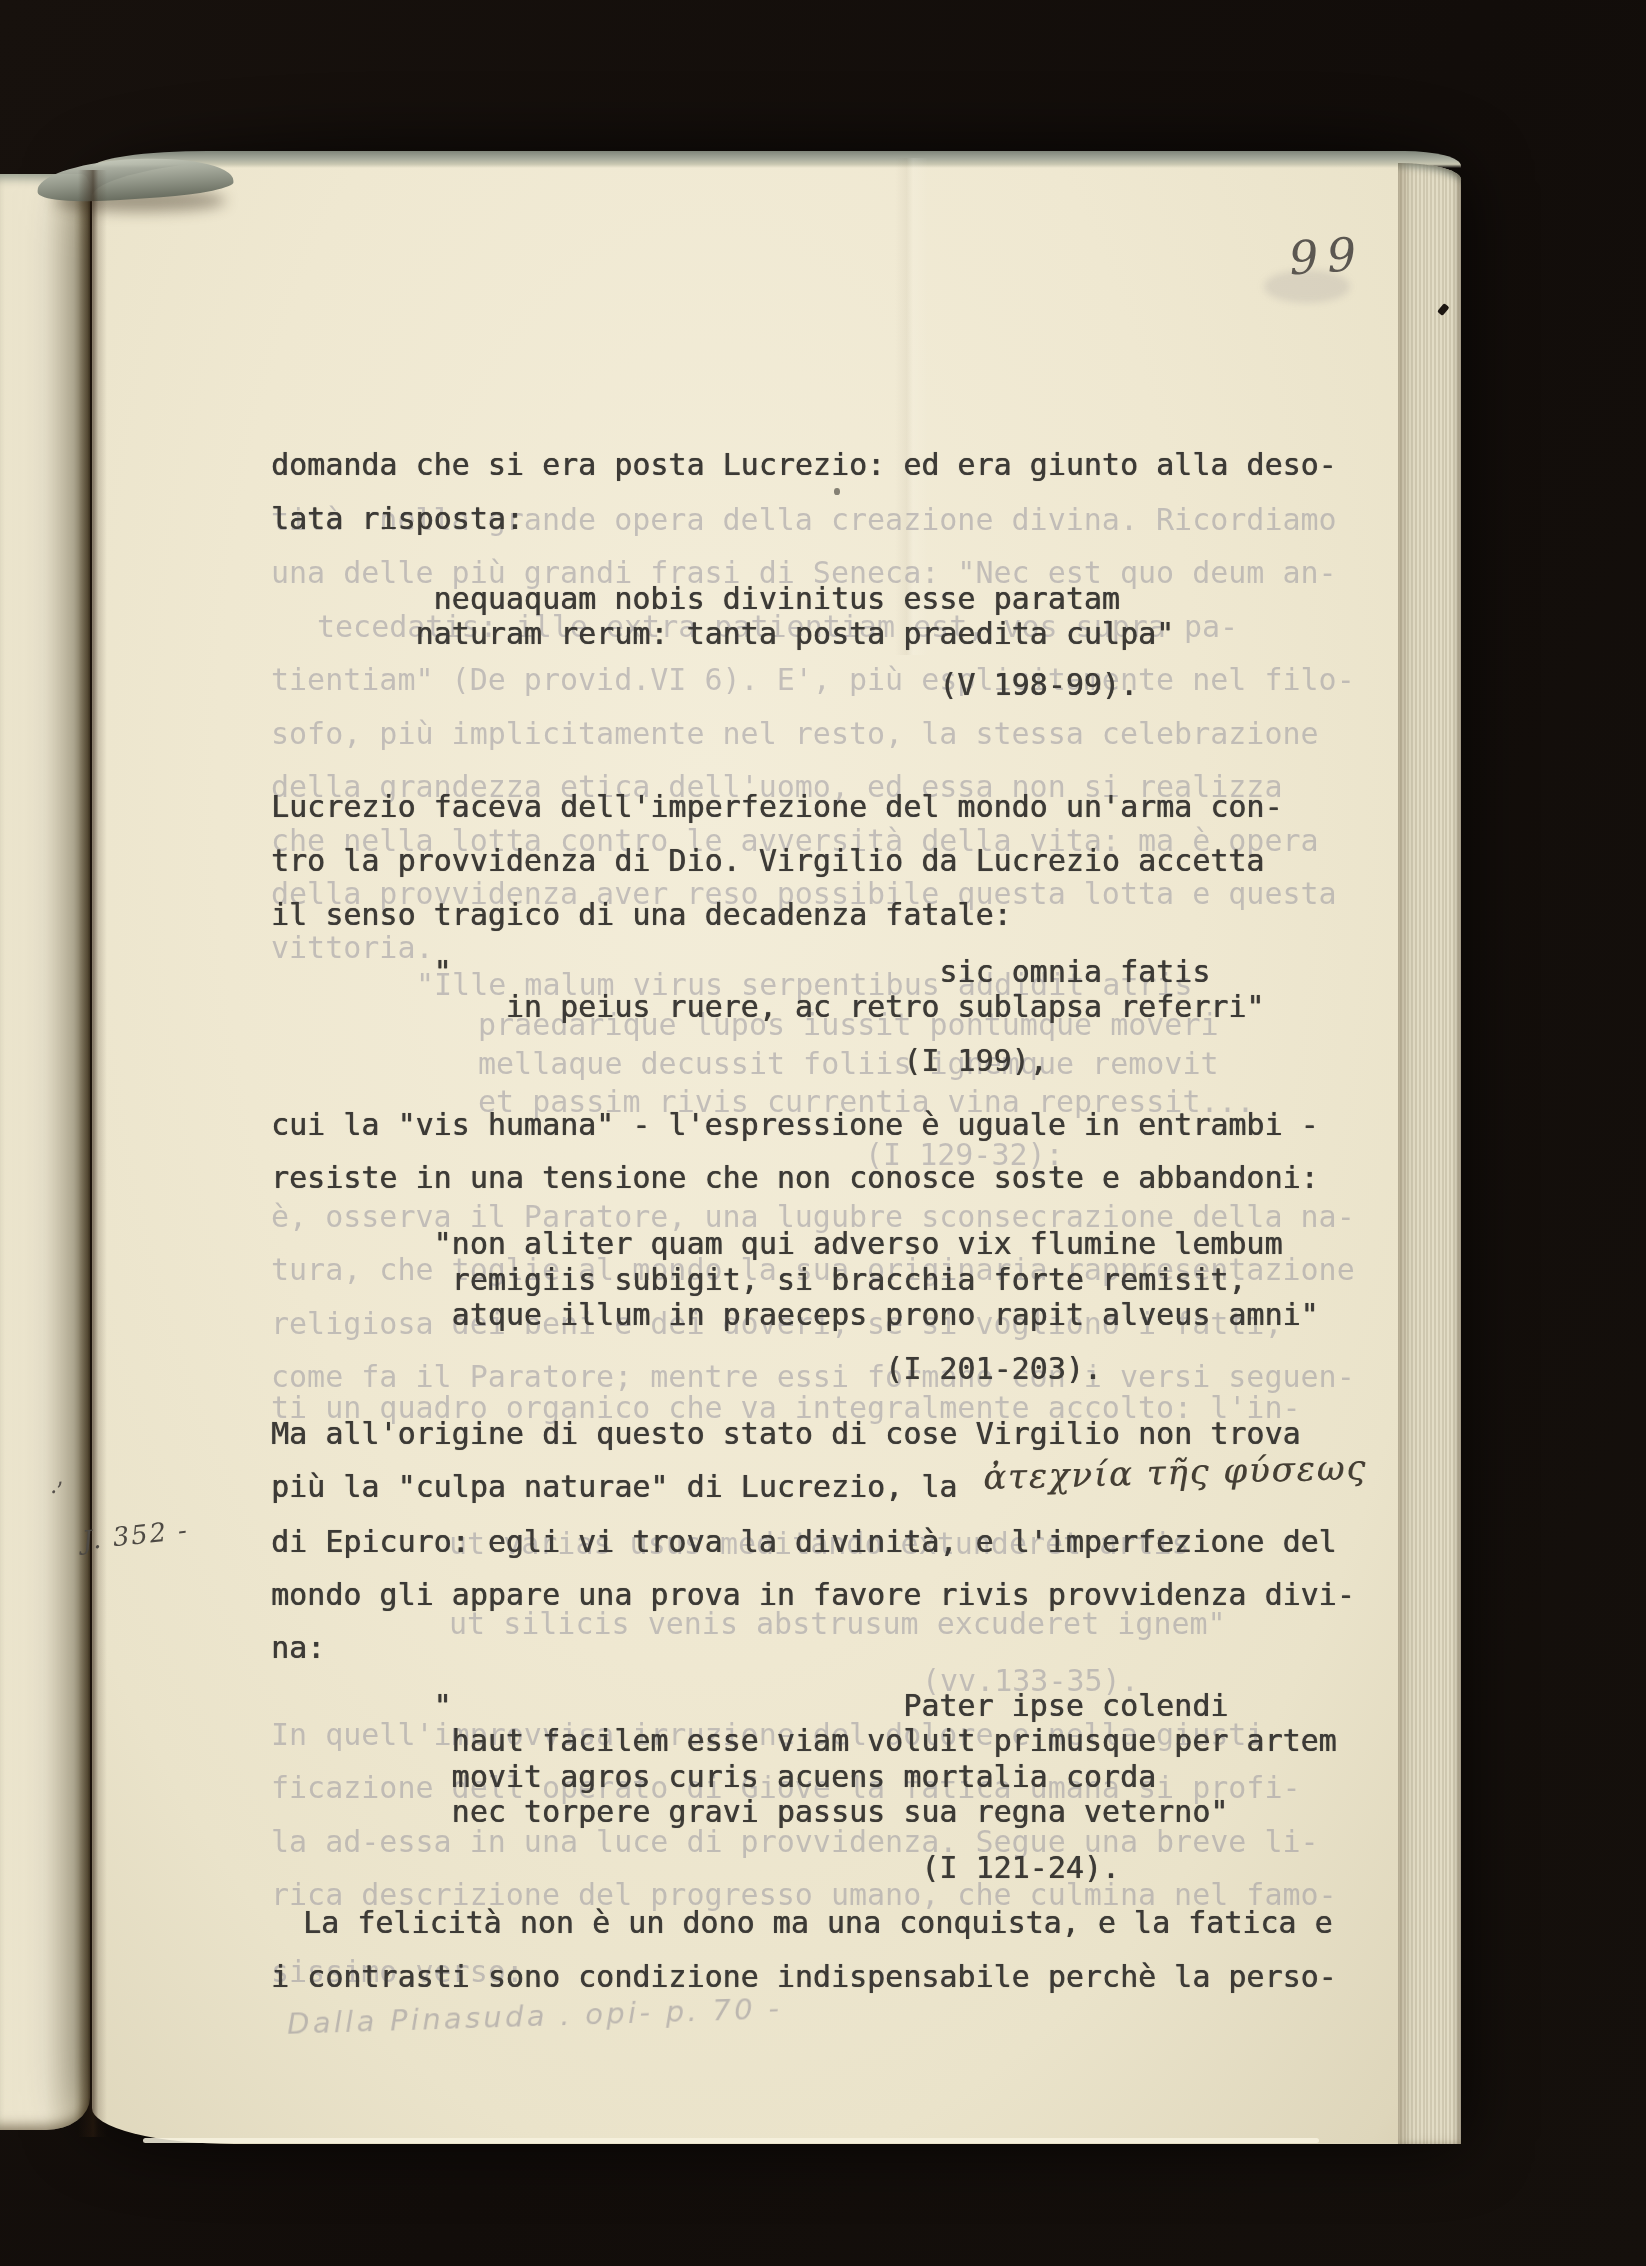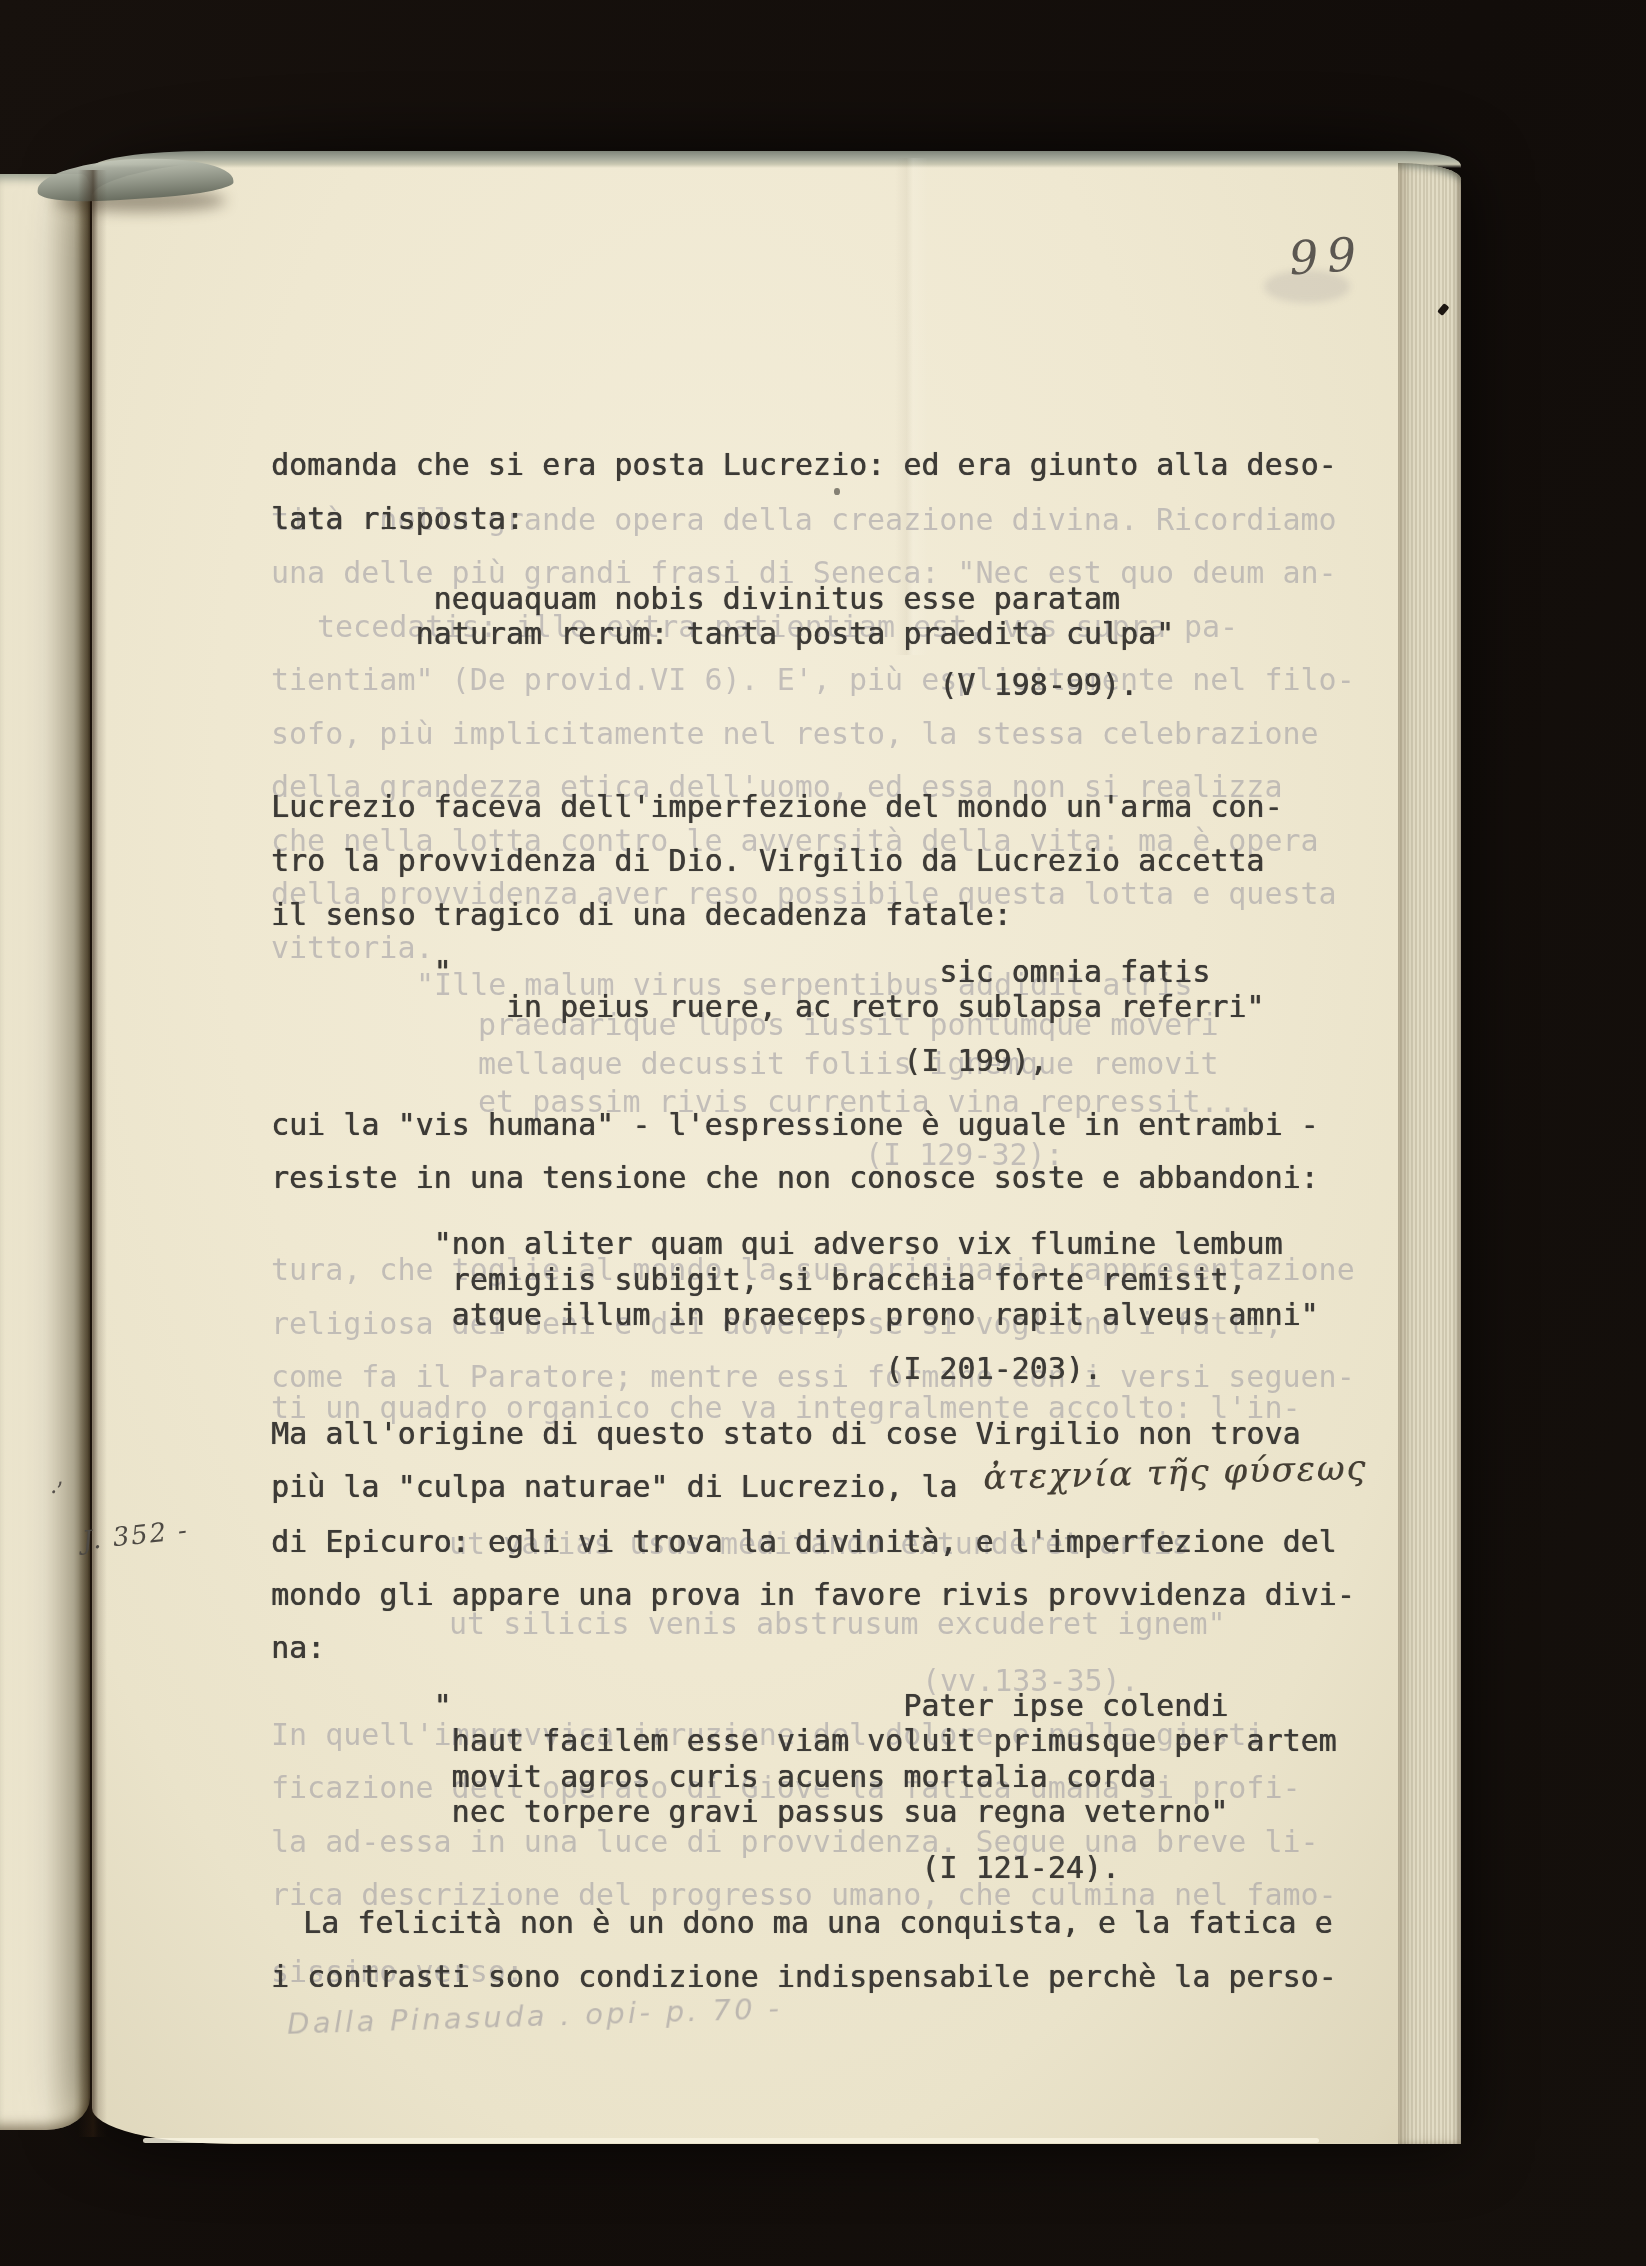--- a/index.html
+++ b/index.html
@@ -87,20 +87,21 @@
       <div class="bline" style="top: 718px; left: 271px;">sofo, più implicitamente nel resto, la stessa celebrazione</div>
       <div class="bline" style="top: 771px; left: 271px;">della grandezza etica dell'uomo, ed essa non si realizza</div>
       <div class="bline" style="top: 825px; left: 271px;">che nella lotta contro le avversità della vita: ma è opera</div>
       <div class="bline" style="top: 878px; left: 271px;">della provvidenza aver reso possibile questa lotta e questa</div>
       <div class="bline" style="top: 932px; left: 271px;">vittoria.</div>
       <div class="bline" style="top: 969px; left: 416px;">"Ille malum virus serpentibus addidit atris</div>
       <div class="bline" style="top: 1009px; left: 478px;">praedarique lupos iussit pontumque moveri</div>
       <div class="bline" style="top: 1048px; left: 478px;">mellaque decussit foliis ignemque removit</div>
       <div class="bline" style="top: 1086px; left: 478px;">et passim rivis currentia vina repressit...</div>
       <div class="bline" style="top: 1139px; left: 865px;">(I 129-32):</div>
+      <div class="bline" style="top: 1201px; left: 271px;">è, osserva il Paratore, una lugubre sconsecrazione della na-</div>
       <div class="bline" style="top: 1254px; left: 271px;">tura, che toglie al mondo la sua originaria rappresentazione</div>
       <div class="bline" style="top: 1308px; left: 271px;">religiosa dei beni e dei doveri, se si vogliono i fatti,</div>
       <div class="bline" style="top: 1361px; left: 271px;">come fa il Paratore; mentre essi formano con i versi seguen-</div>
       <div class="bline" style="top: 1392px; left: 271px;">ti un quadro organico che va integralmente accolto: l'in-</div>
       <div class="bline" style="top: 1528px; left: 449px;">ut varias usus meditando extunderet artis</div>
       <div class="bline" style="top: 1608px; left: 449px;">ut silicis venis abstrusum excuderet ignem"</div>
       <div class="bline" style="top: 1665px; left: 894px; margin-left: 28px;">(vv.133-35).</div>
       <div class="bline" style="top: 1719px; left: 271px;">In quell'improvvisa irruzione del dolore e nella giusti-</div>
       <div class="bline" style="top: 1772px; left: 271px;">ficazione dell'operato di Giove la fatica umana si profi-</div>
       <div class="bline" style="top: 1826px; left: 271px;">la ad-essa in una luce di provvidenza. Segue una breve li-</div>

